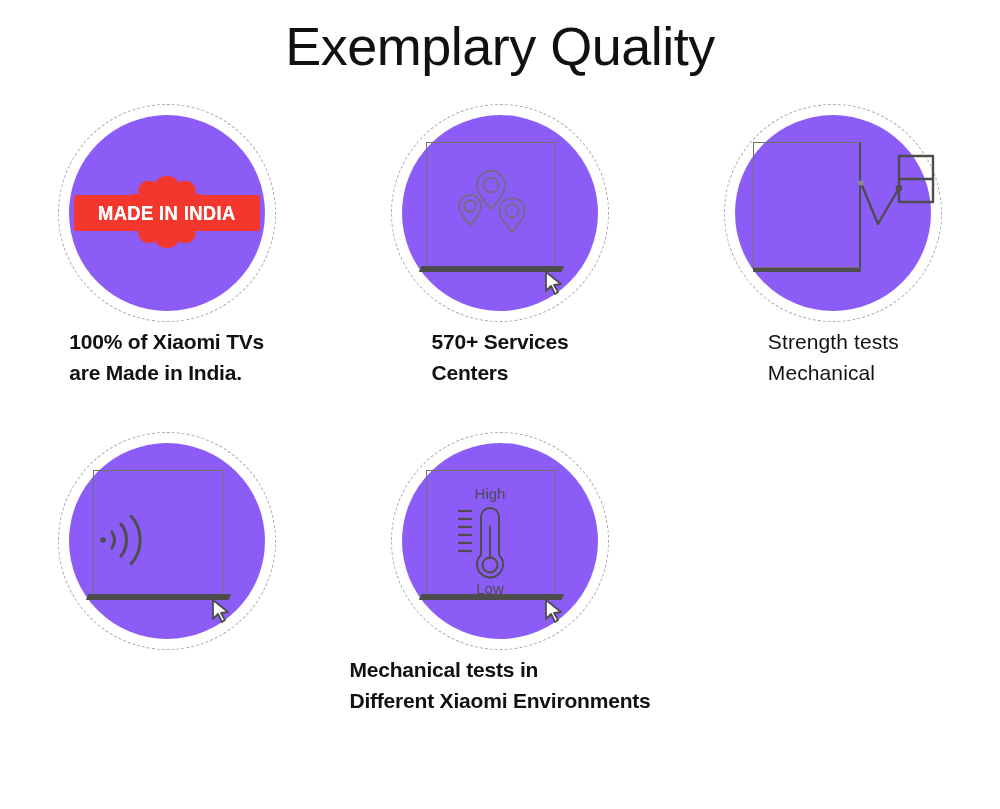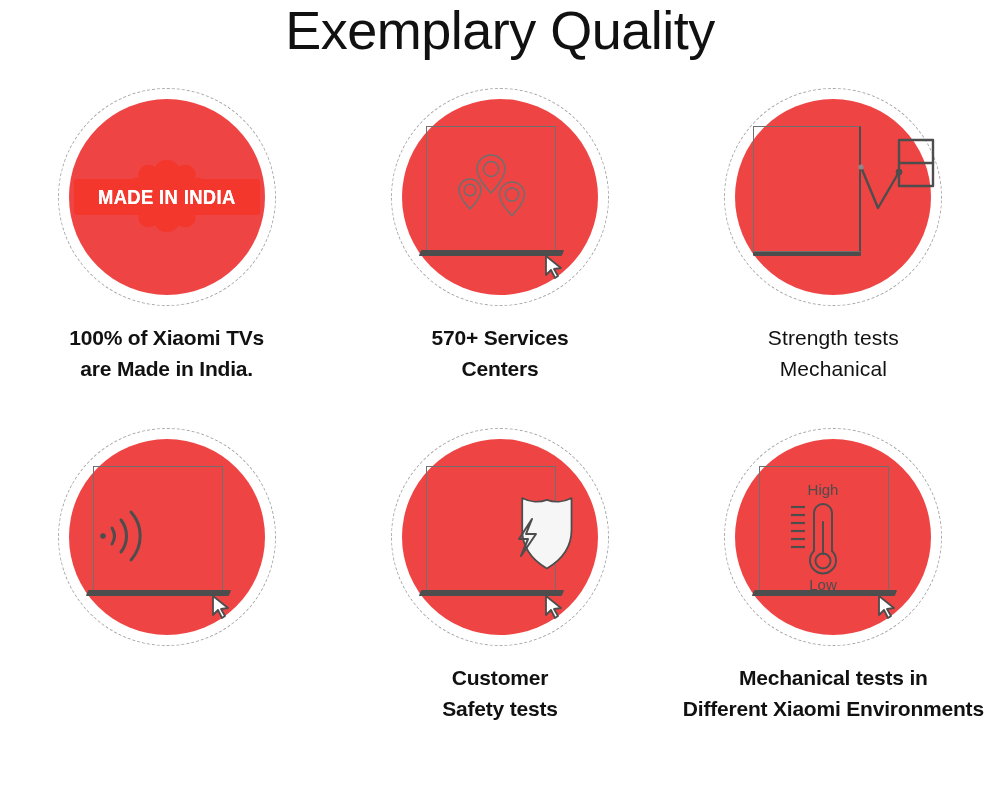--- a/index.html
+++ b/index.html
@@ -24,21 +24,21 @@
     box-sizing: border-box;
   }
 
   .page-title {
     text-align: center;
     font-size: 54px;
     font-weight: 400;
     letter-spacing: -0.5px;
     color: #111111;
     margin: 0;
-    padding-top: 0;
+    padding-top: 16px;
     line-height: 60px;
   }
 
   .grid {
     margin-top: 28px;
     display: grid;
     grid-template-columns: repeat(3, 1fr);
     grid-template-rows: repeat(2, auto);
     row-gap: 44px;
   }
@@ -57,31 +57,31 @@
     border: 1.5px dashed #a8a8a8;
     display: flex;
     align-items: center;
     justify-content: center;
     box-sizing: border-box;
   }
   .badge-disc {
     width: 196px;
     height: 196px;
     border-radius: 50%;
-    background: #ef4444;
+    background: #8b5cf6;
     display: flex;
     align-items: center;
     justify-content: center;
     position: relative;
     overflow: visible;
   }
 
   .caption {
-    margin-top: 16px;
-    text-align: center;
+    margin-top: 4px;
+    text-align: left;
     line-height: 31px;
     font-size: 21px;
   }
   .caption.bold {
     font-weight: 700;
     letter-spacing: -0.2px;
   }
   .caption.reg {
     font-weight: 400;
     letter-spacing: 0.1px;
@@ -273,41 +273,20 @@
               <circle cx="16" cy="74" r="2.8" fill="#4d4d4d"></circle>
             </svg>
             <svg class="tv-cursor" viewBox="0 0 22 26">
               <path d="M2 2 L2 21 L7 16 L11 24 L14 22 L10 15 L17 14 Z" fill="#ffffff" stroke="#4d4d4d" stroke-width="1.8" stroke-linejoin="round"></path>
             </svg>
           </div>
         </div>
       </div>
     </div>
 
-    <div class="cell">
-      <div class="badge-ring">
-        <div class="badge-disc">
-          <div class="tv">
-            <div class="tv-screen"></div>
-            <div class="tv-base"></div>
-            <svg class="icon-overlay" viewBox="0 0 160 150">
-              <path d="M104 41 c-9 5 -20 5 -28 2 c-8 3 -19 3 -28 -2 l0 36 c0 24 16 37 28 44 c12 -7 28 -20 28 -44 Z" transform="translate(60,0) scale(0.88)" fill="#f6f6f6" stroke="#4d4d4d" stroke-width="2" stroke-linejoin="round"></path>
-              <path d="M112 57 L99 77 L108 77 L101 94 L116 72 L106 72 Z" fill="none" stroke="#4d4d4d" stroke-width="2" stroke-linejoin="round"></path>
-            </svg>
-            <svg class="tv-cursor" viewBox="0 0 22 26">
-              <path d="M2 2 L2 21 L7 16 L11 24 L14 22 L10 15 L17 14 Z" fill="#ffffff" stroke="#4d4d4d" stroke-width="1.8" stroke-linejoin="round"></path>
-            </svg>
-          </div>
-        </div>
-      </div>
-      <div class="caption bold">
-        <span class="line">Customer</span>
-        <span class="line">Safety tests</span>
-      </div>
-    </div>
 
     <div class="cell">
       <div class="badge-ring">
         <div class="badge-disc">
           <div class="tv">
             <div class="tv-screen"></div>
             <div class="tv-base"></div>
             <svg class="icon-overlay" viewBox="0 0 160 150">
               <g fill="none" stroke="#4d4d4d" stroke-width="2" stroke-linecap="round">
                 <path d="M70 42 a9 9 0 0 1 9 9 l0 38 a13 13 0 1 1 -18 0 l0 -38 a9 9 0 0 1 9 -9 Z"></path>

